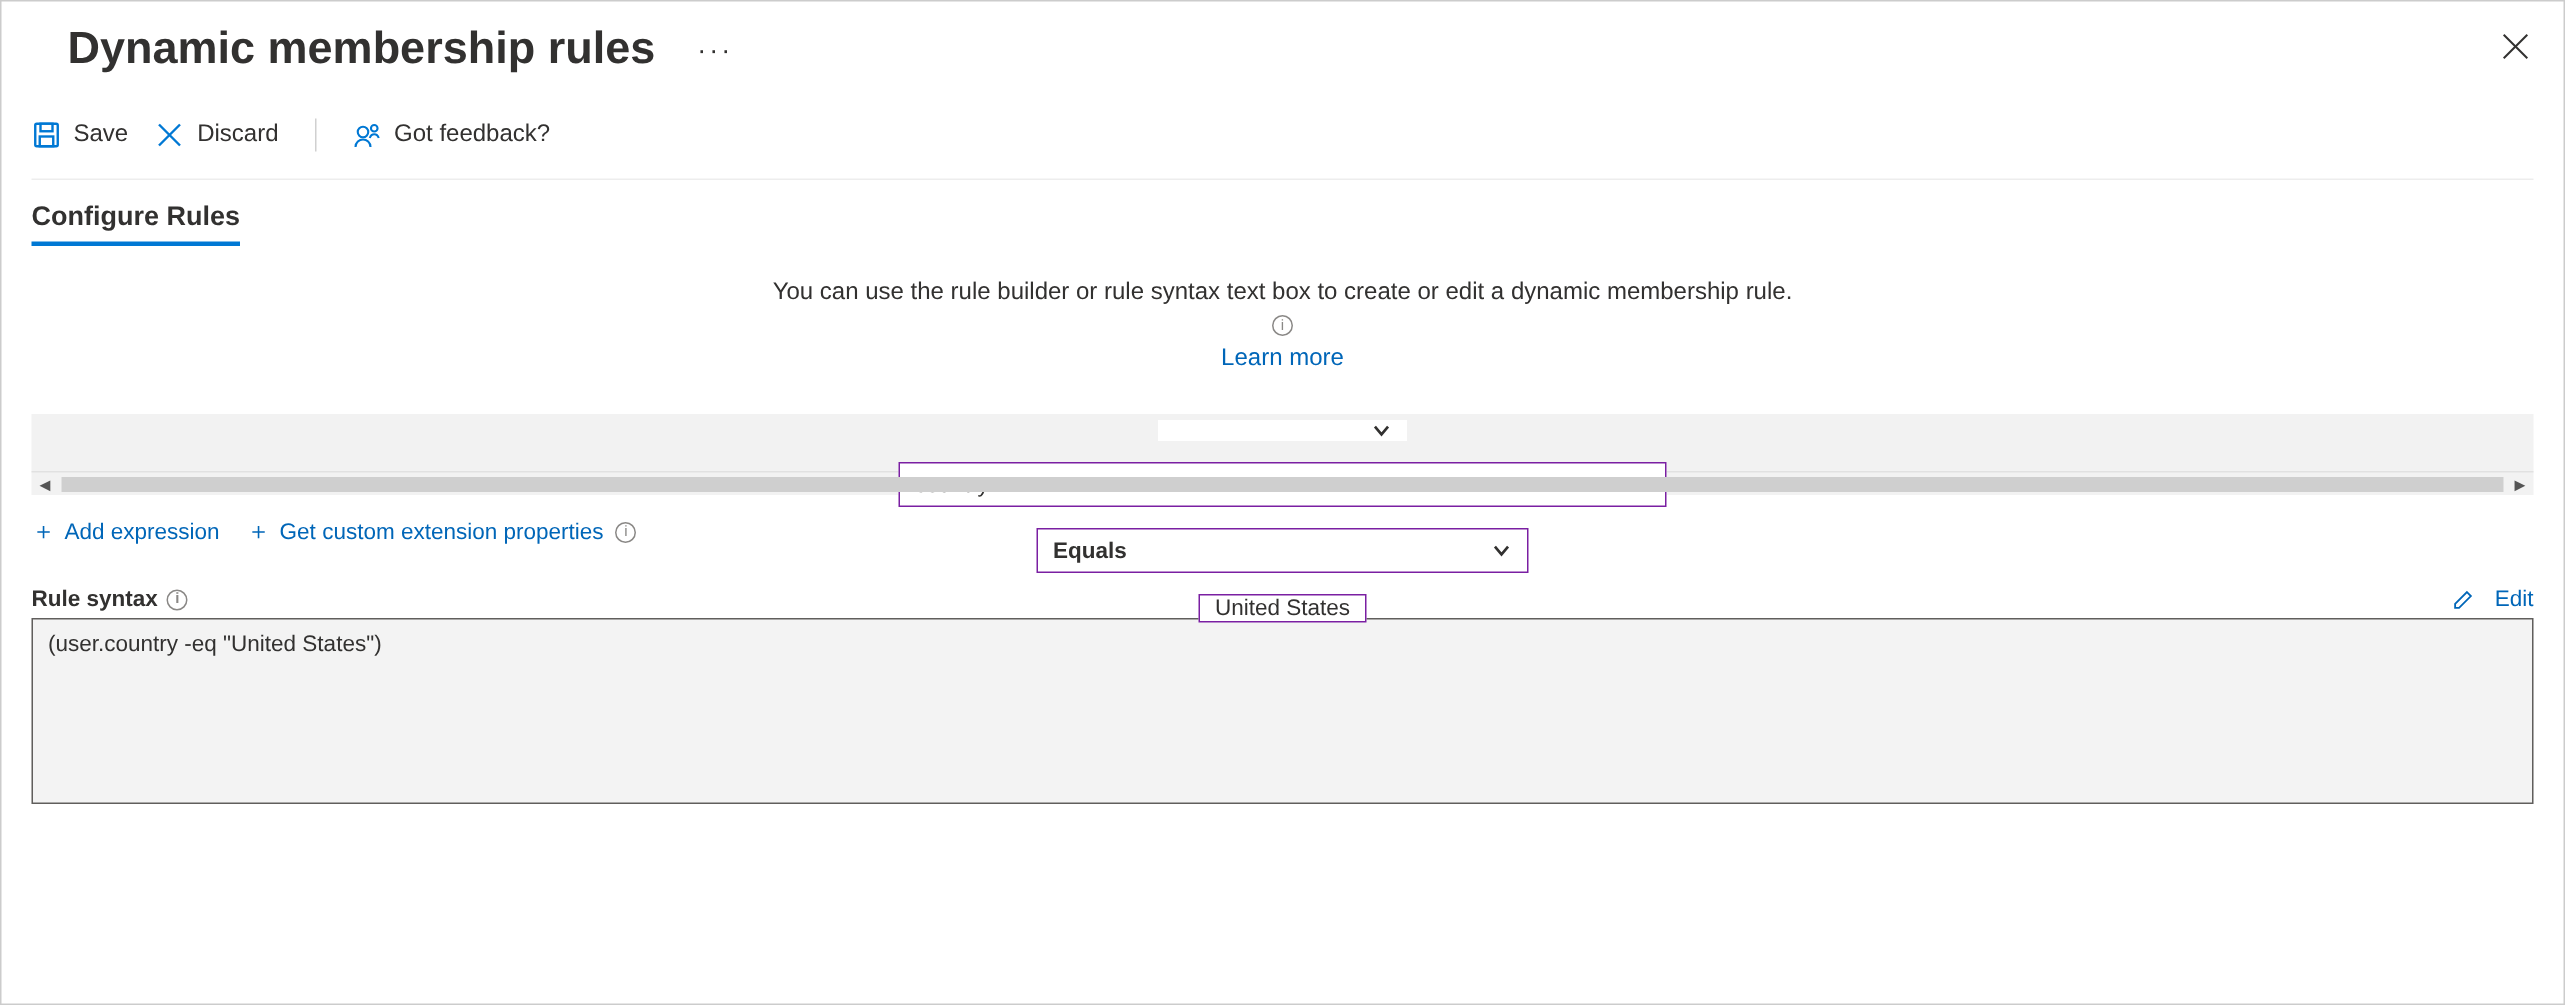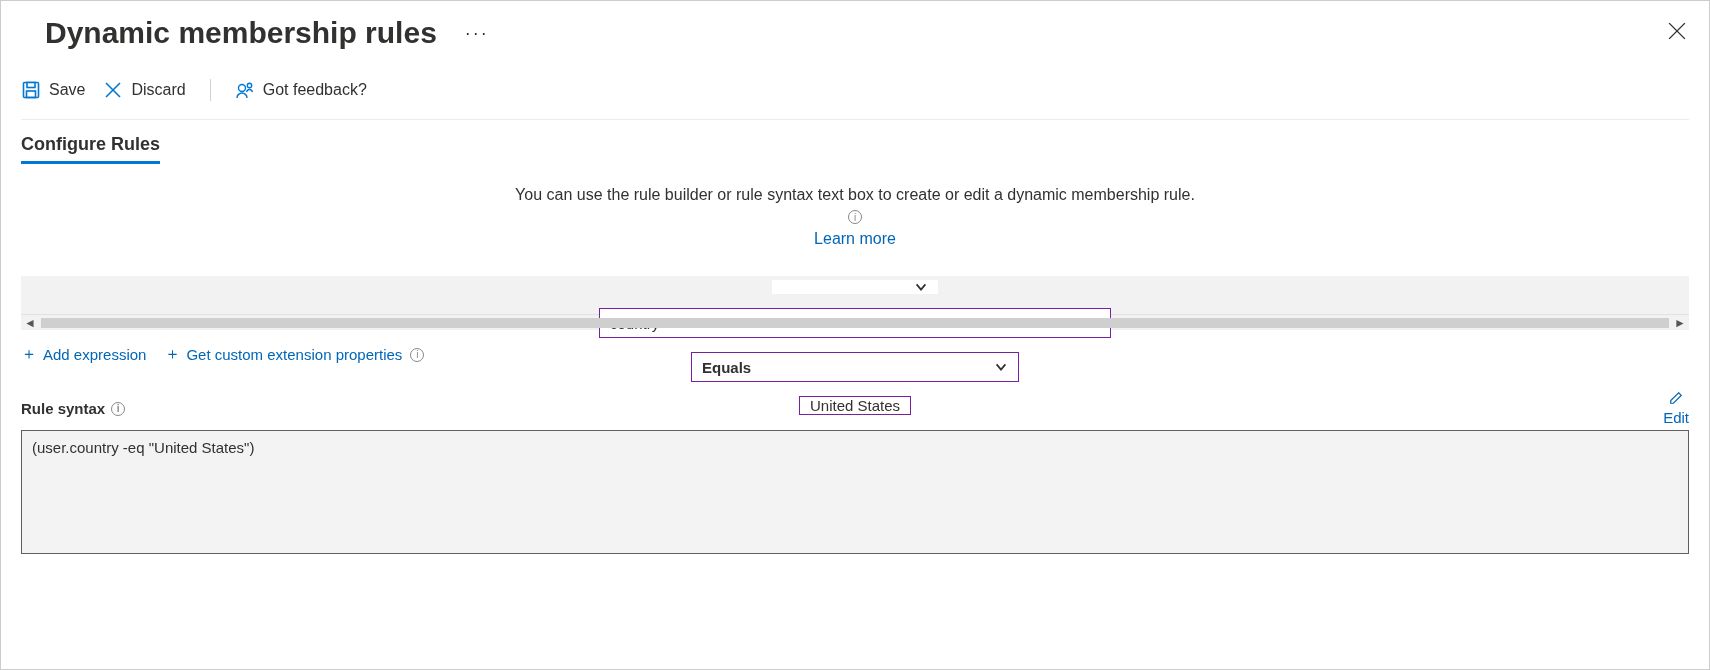--- a/index.html
+++ b/index.html
@@ -35,21 +35,21 @@
   .hscroll { height:16px; background:#f2f2f2; border-top:1px solid #e1e1e1; display:flex; align-items:center; justify-content:space-between; padding:0 2px; }
   .hscroll .arrow { width:14px; height:14px; display:flex; align-items:center; justify-content:center; color:#555; font-size:12px; }
   .hscroll .track { flex:1; height:10px; background:#cfcfcf; margin:0 4px; }
 
   .actions { margin-top:14px; display:flex; align-items:center; gap:18px; font-size:15px; }
   .add-link { display:flex; align-items:center; gap:6px; color:#0066b8; cursor:pointer; }
   .plus { font-size:16px; font-weight:400; }
 
   .syntax-header { margin-top:26px; display:flex; align-items:center; justify-content:space-between; }
   .syntax-label { font-size:15px; font-weight:600; display:flex; align-items:center; gap:6px; }
-  .edit-link { display:flex; align-items:center; gap:4px; color:#0066b8; cursor:pointer; font-size:15px;flex-direction:column; }
+  .edit-link { display:flex; align-items:center; gap:14px; color:#0066b8; cursor:pointer; font-size:15px; }
   .syntax-box { margin-top:4px; width:100%; height:124px; border:1px solid #605e5c; background:#f3f3f3; padding:8px 10px; font-size:15px; color:#323130; }
 </style>
 </head>
 <body>
 
 <div class="page">
   <div class="header">
     <div class="title">Dynamic membership rules</div>
     <div class="dots">···</div>
     <div class="close-btn">

